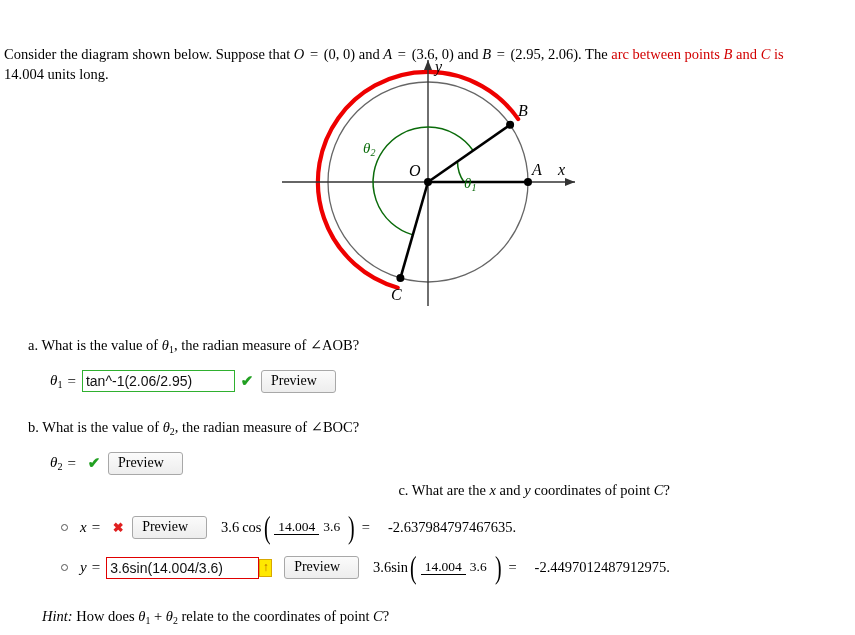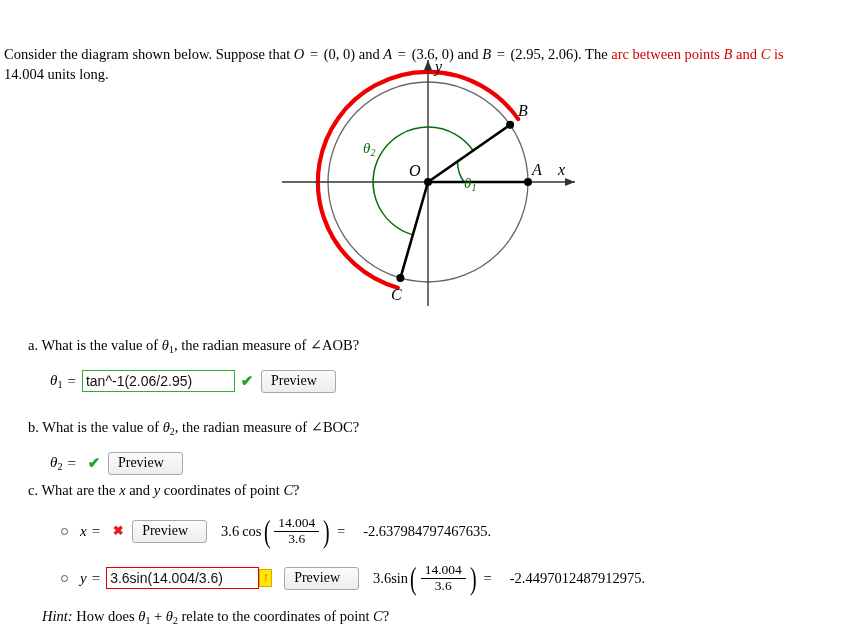--- a/index.html
+++ b/index.html
@@ -39,21 +39,21 @@
     position: absolute;
     left: 270px;
     top: 48px;
     width: 330px;
     height: 275px;
   }
   #diagram svg { display: block; }
 
   
   .qblock { position: absolute; }
-  .qtext { font-size: 14.5px; white-space: nowrap; }
+  .qtext { font-size: 14.5px; white-space: nowrap; text-align: right; }
 
   .answer-row {
     display: flex;
     align-items: center;
     white-space: nowrap;
   }
   .varlabel {
     font-style: italic;
     font-size: 15px;
     font-family: "Liberation Serif", serif;
@@ -140,21 +140,21 @@
   .paren {
     font-size: 32px;
     line-height: 0.72;
     font-weight: 300;
     transform: scaleX(0.62);
     display: inline-block;
     margin: 0 -1px;
   }
   .frac {
     display: inline-flex;
-    flex-direction: column;
+    flex-direction: row;
     align-items: center;
     vertical-align: middle;
     margin: 0 3px;
     line-height: 1.08;
   }
   .frac .num { border-bottom: 1.2px solid #000; padding: 0 4px 0px 4px; font-size: 13.5px; }
   .frac .den { padding: 0px 4px 0 4px; font-size: 13.5px; }
   .resval { margin-left: 10px; font-size: 14.5px; }
   .reseq { margin: 0 8px 0 6px; }
 

